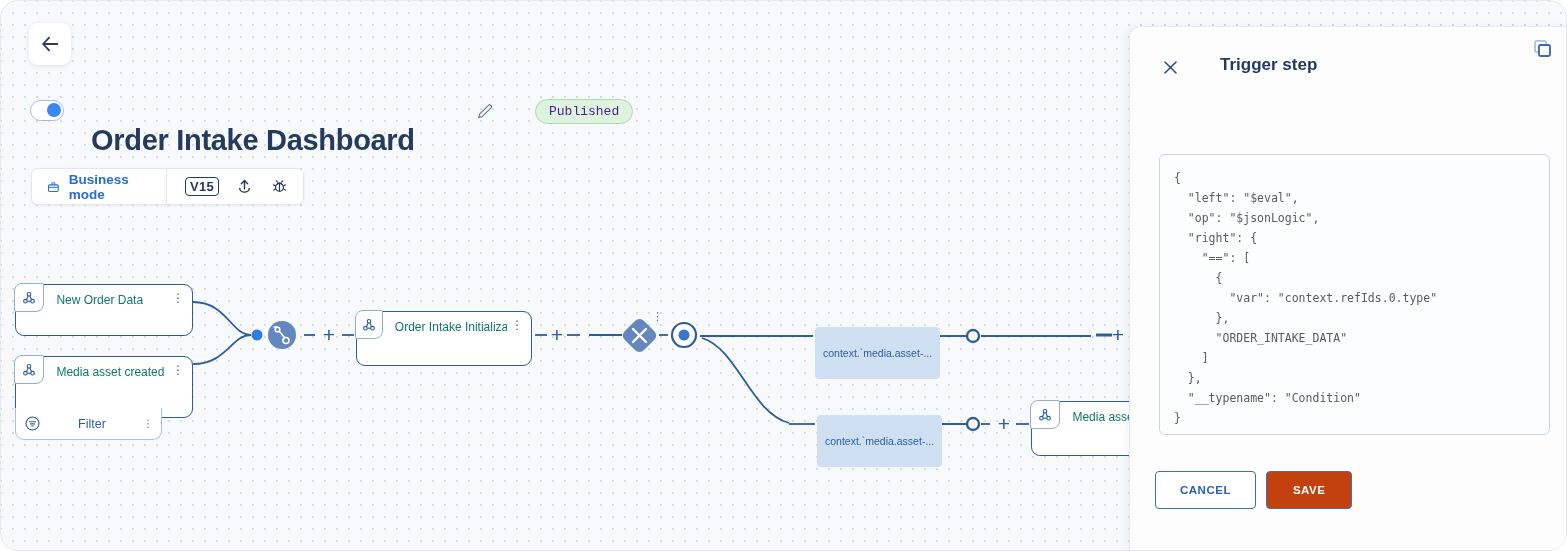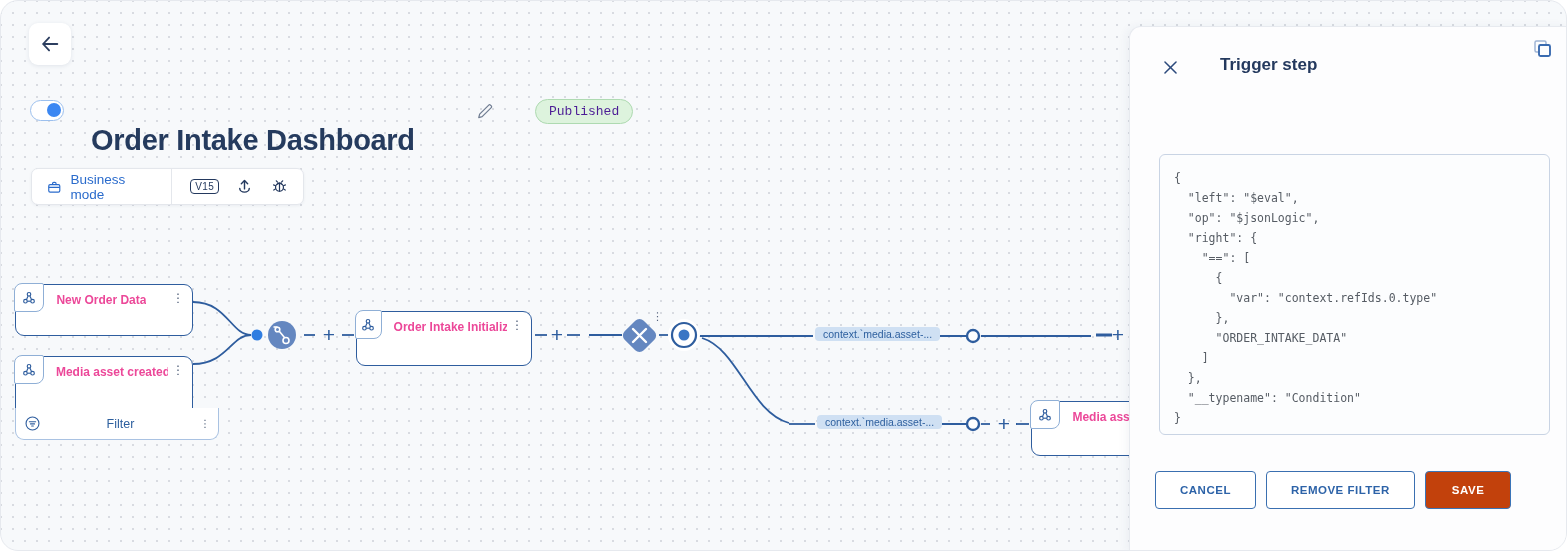--- a/index.html
+++ b/index.html
@@ -24,51 +24,51 @@
     background:#3b87f2; }
   .page-title { left:90px; top:91px; font-size:29px; font-weight:700; color:#253b5e;
     letter-spacing:-0.3px; z-index:3;margin-top:32px; }
   .pencil { left:474px; top:100px; z-index:3; }
   .badge-published { left:534px; top:98px; padding:4px 13px; background:#ddf3dd; border:1px solid #aedab1;
     border-radius:13px; font-size:13px; color:#4c1d95; z-index:3;font-family:Liberation Mono, monospace; }
 
   
   .toolbar { left:30px; top:167px; width:273px; height:37px; background:#fff; border:1px solid #e4e7ec;
     border-radius:7px; box-shadow:0 1px 3px rgba(30,50,90,.06); display:flex; align-items:center; z-index:3; }
-  .toolbar .bm { display:flex; align-items:center; gap:8px; padding:0 16px 0 14px; cursor:pointer; }
+  .toolbar .bm { display:flex; align-items:center; gap:8px; padding:0 16px 0 14px; cursor:pointer;font-weight:bold; }
   .toolbar .bm-label { font-size:13.5px; color:#2a6bcc; }
   .toolbar .divider { width:1px; height:100%; background:#e4e7ec; }
   .toolbar .ticons { display:flex; align-items:center; gap:16px; padding:0 14px 0 18px; }
-  .vbadge { border:1.6px solid #24395e; border-radius:4px; font-size:10px; font-weight:400;
+  .vbadge { border:1.6px solid #24395e; border-radius:4px; font-size:13px; font-weight:700;
     color:#24395e; padding:1px 4px; letter-spacing:.3px; cursor:pointer; }
 
   
   .wires { left:0; top:0; z-index:1; pointer-events:none; }
   .node-card { background:#fff; border:1.6px solid #2e5d9e; border-radius:9px; z-index:2; }
   .node-head { display:flex; align-items:flex-start; }
   .icon-box { width:30px; height:29px; border:1.3px solid #8fafd6; border-radius:8px 2px 8px 2px;
     background:#fff; margin:-1.6px 0 0 -1.6px; display:flex; align-items:center; justify-content:center; }
-  .node-label { font-size:12px; font-weight:700; color:#ec4899; padding:8px 0 0 12px; white-space:nowrap;
+  .node-label { font-size:12px; font-weight:400; color:#0f766e; padding:8px 0 0 12px; white-space:nowrap;
     overflow:hidden; }
   .kebab { margin-left:auto; padding:7px 8px 0 4px; font-size:12px; color:#4a5a75; line-height:12px;
     cursor:pointer; }
   #node-new-order { left:14px; top:283px; width:178px; height:52px; }
   #node-media-created { left:14px; top:355px; width:178px; height:62px; }
-  #filter-bar { left:14px; top:407px; width:204px; height:32px; background:#fff; border:1.4px solid #a9c2e2;
+  #filter-bar { left:14px; top:407px; width:147px; height:32px; background:#fff; border:1.4px solid #a9c2e2;
     border-top:none; border-radius:0 0 9px 9px; z-index:2; display:flex; align-items:center; padding:0 8px; }
   #filter-bar .f-label { flex:1; text-align:center; font-size:12.5px; color:#2d5f9e; }
   #filter-bar .kebab { padding:0; font-size:10px; }
   #node-order-intake { left:355px; top:310px; width:176px; height:55px; }
   #node-media-right { left:1030px; top:400px; width:112px; height:55px; }
 
   .plus-btn { width:20px; height:20px; display:flex; align-items:center; justify-content:center;
     color:#2e5d9e; font-size:21px; font-weight:400; z-index:2; cursor:pointer; line-height:18px; }
   .kebab-float { z-index:2; font-size:11px; color:#56637e; letter-spacing:0; line-height:10px;
     cursor:pointer; }
-  .edge-label { background:#cfe0f3; border-radius:4px; padding:1px 8px; font-size:10.5px; color:#2d5f9e;
+  .edge-label { background:#cfe0f3; border-radius:4px; padding:20px 8px; font-size:10.5px; color:#2d5f9e;
     z-index:2; white-space:nowrap; }
 
   
   .panel { left:1128px; top:25px; width:439px; height:526px; background:#fdfdfe;
     border:1px solid #e7eaef; border-right:none; border-bottom:none; border-radius:12px 0 0 0;
     box-shadow:-3px 0 10px rgba(30,50,90,.05); z-index:10; }
   .panel-close { position:absolute; left:28px; top:28px; width:24px; height:24px; display:flex;
     align-items:center; justify-content:center; cursor:pointer; }
   .panel-title { position:absolute; left:66px; top:28px; font-size:17px; font-weight:700; color:#24395e;margin-left:24px; }
   .panel-copy { position:absolute; right:12px; top:9px; width:26px; height:26px; cursor:pointer; }
@@ -323,18 +323,17 @@
         "var": "context.refIds.0.type"
       },
       "ORDER_INTAKE_DATA"
     ]
   },
   "__typename": "Condition"
 }</pre>
     </div>
     <div class="panel-actions">
       <button class="btn btn-outline">CANCEL</button>
-      <button class="btn btn-outline">REMOVE FILTER</button>
       <button class="btn btn-fill">SAVE</button>
     </div>
   </div>
 
 </div>
 
 </body></html>

